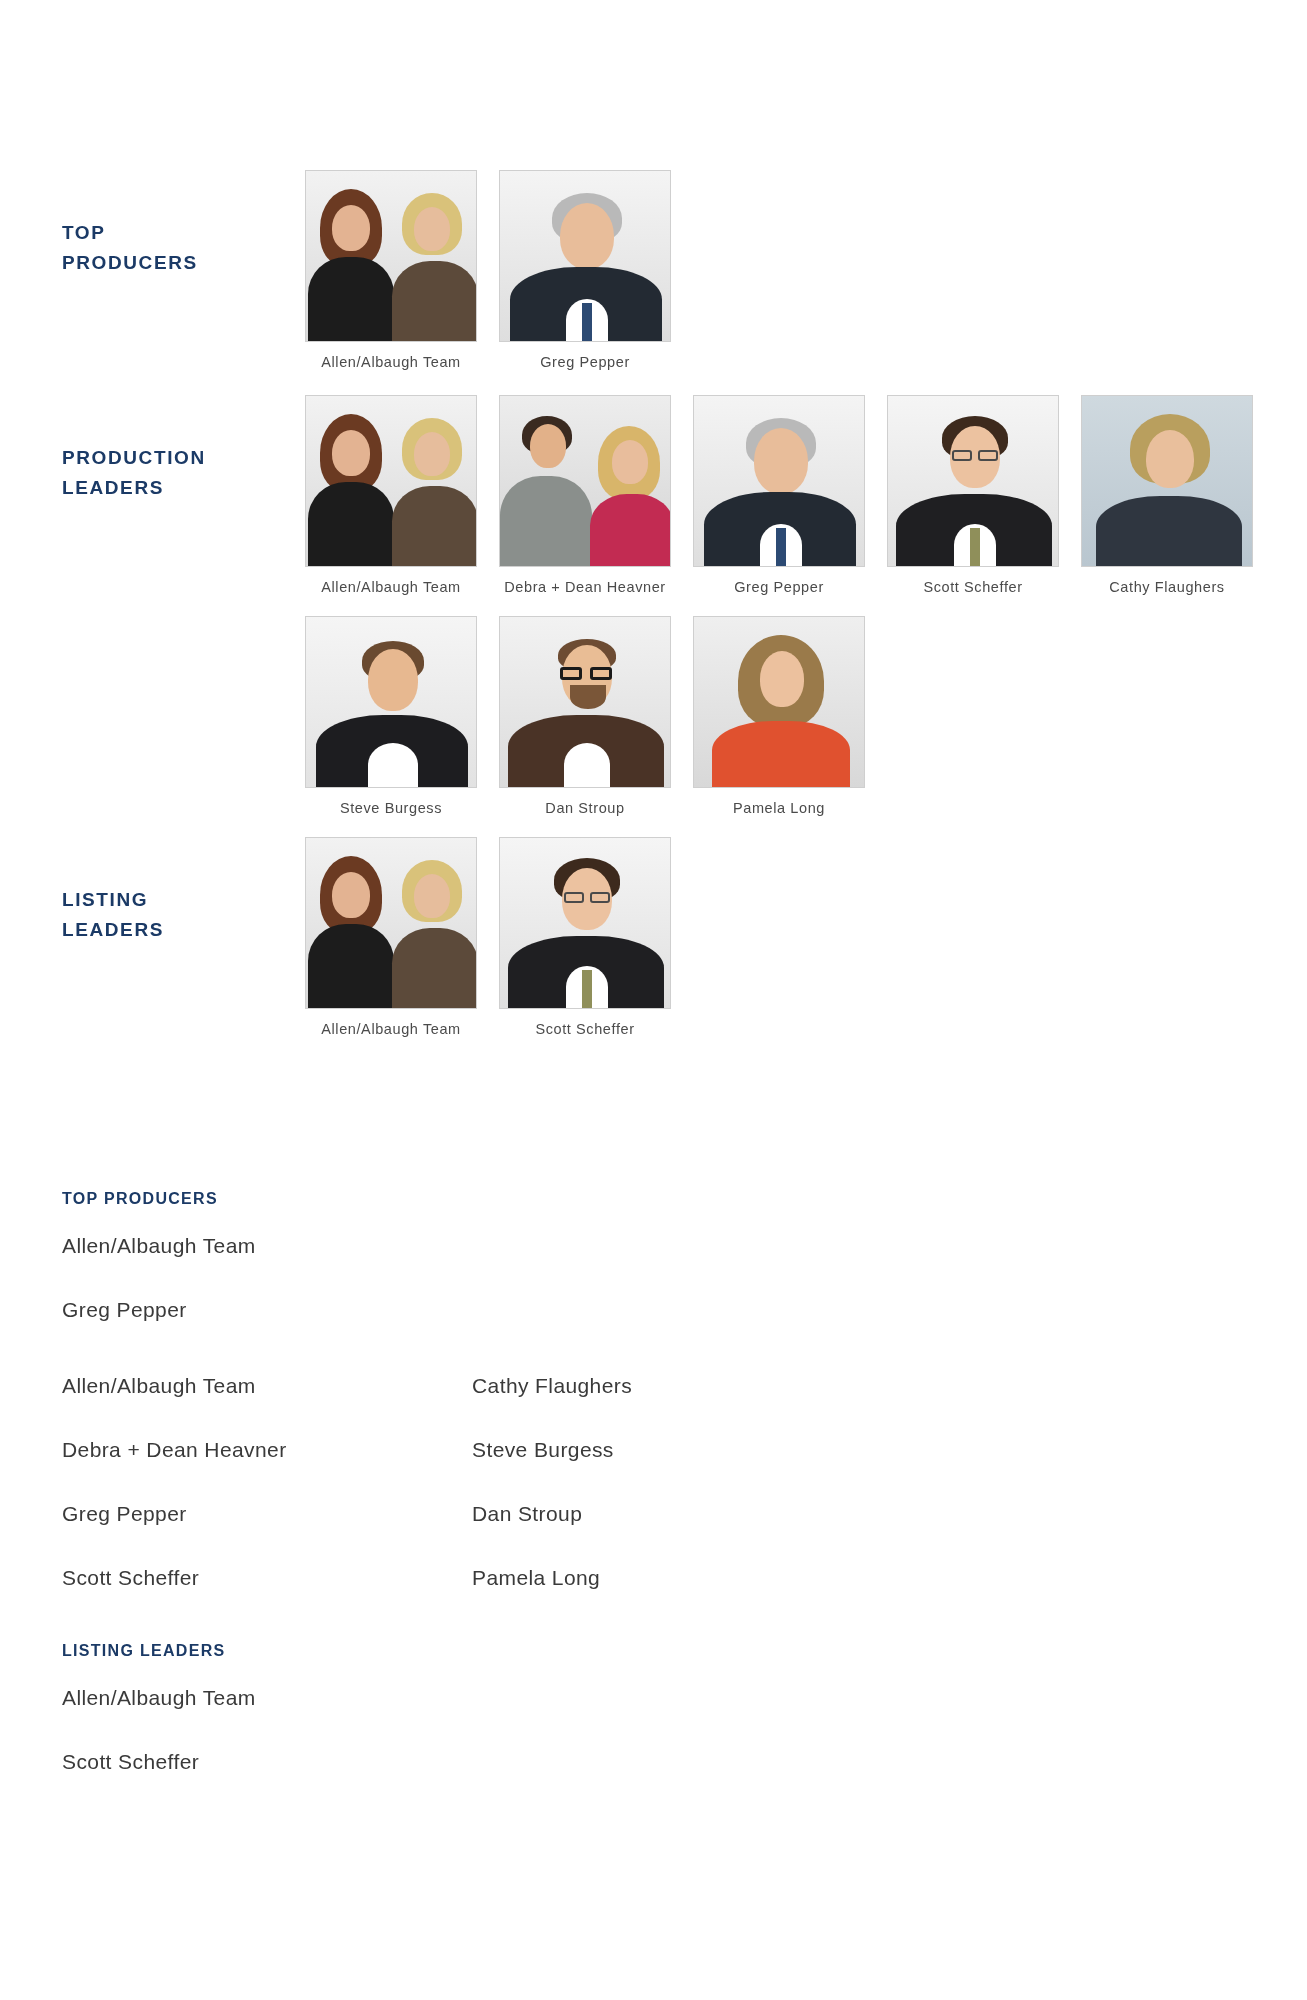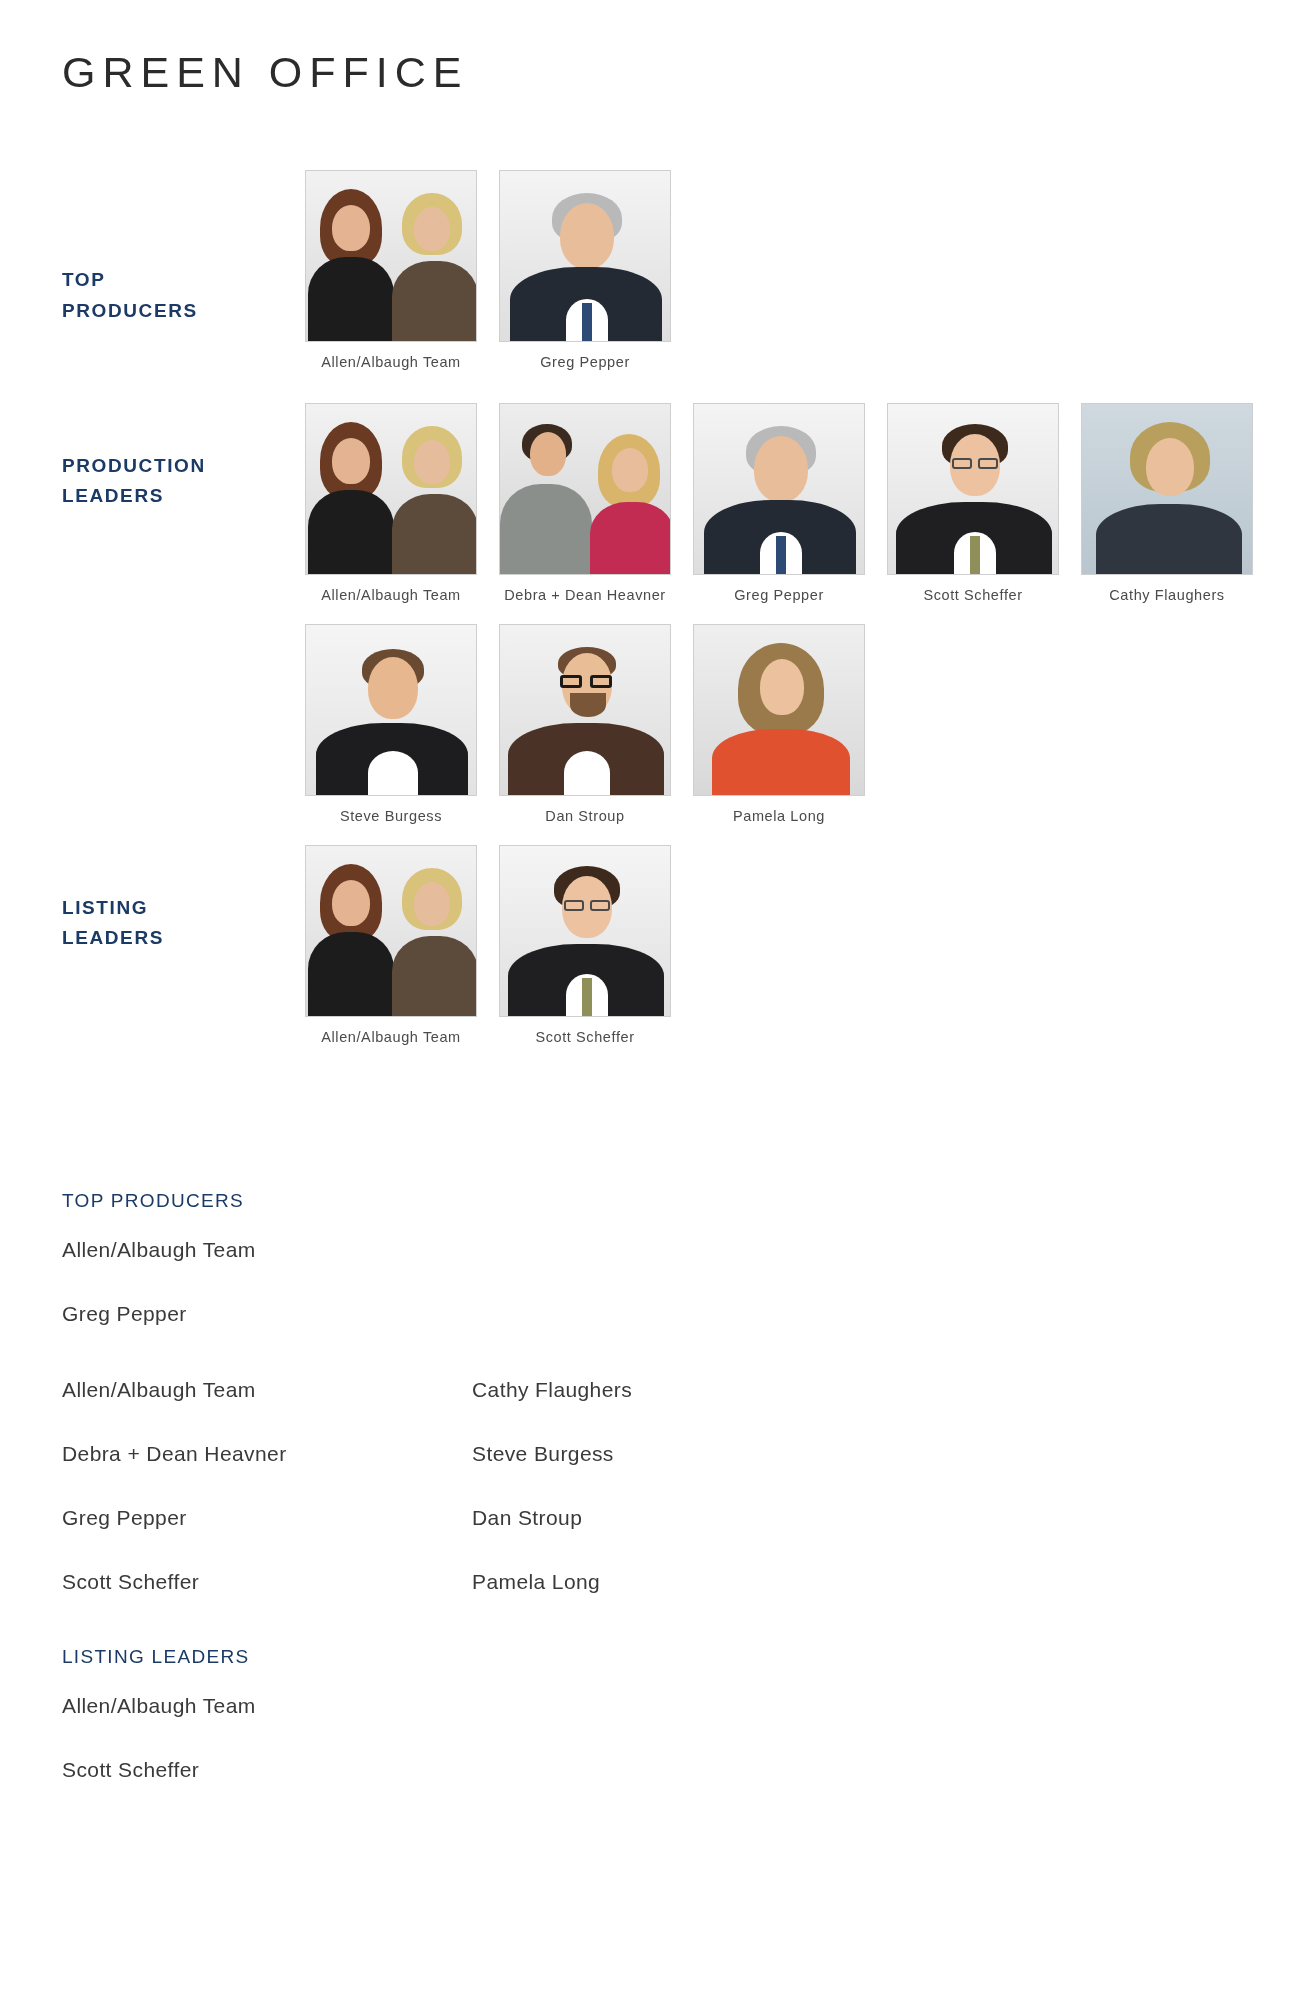--- a/index.html
+++ b/index.html
@@ -93,22 +93,22 @@
   
   .lists {
     position: absolute;
     left: 62px;
     top: 1190px;
     width: 1180px;
   }
   .list-block { }
   .list-heading {
     color: #1b3a66;
-    font-size: 19px;
-    font-weight: normal;
+    font-size: 16px;
+    font-weight: bold;
     letter-spacing: 1.3px;
     margin-bottom: 26px;
   }
   .list-columns {
     display: flex;
   }
   .list-col {
     width: 410px;
   }
   .list-item {
@@ -147,25 +147,24 @@
     position: absolute;
     bottom: 0;
     width: 10px;
   }
 </style>
 </head>
 <body>
 
 <div class="page">
 
-  <div class="page-title">GREEN OFFICE</div>
 
   <div class="photo-section">
 
-    <div class="photo-row" style="margin-bottom:30px;align-items:center;">
+    <div class="photo-row" style="margin-bottom:22px;">
       <div class="row-label align-mid">
         <div>TOP</div>
         <div>PRODUCERS</div>
       </div>
       <div class="cards" style="margin-left:64px;">
         <div class="card">
           <div class="frame">
             <div class="ph">
               <div class="bg" style="background:linear-gradient(#f2f2f2,#d9d9d9);"></div>
               <div class="hair" style="left:14px;top:18px;width:62px;height:78px;background:#6b3a22;"></div>

